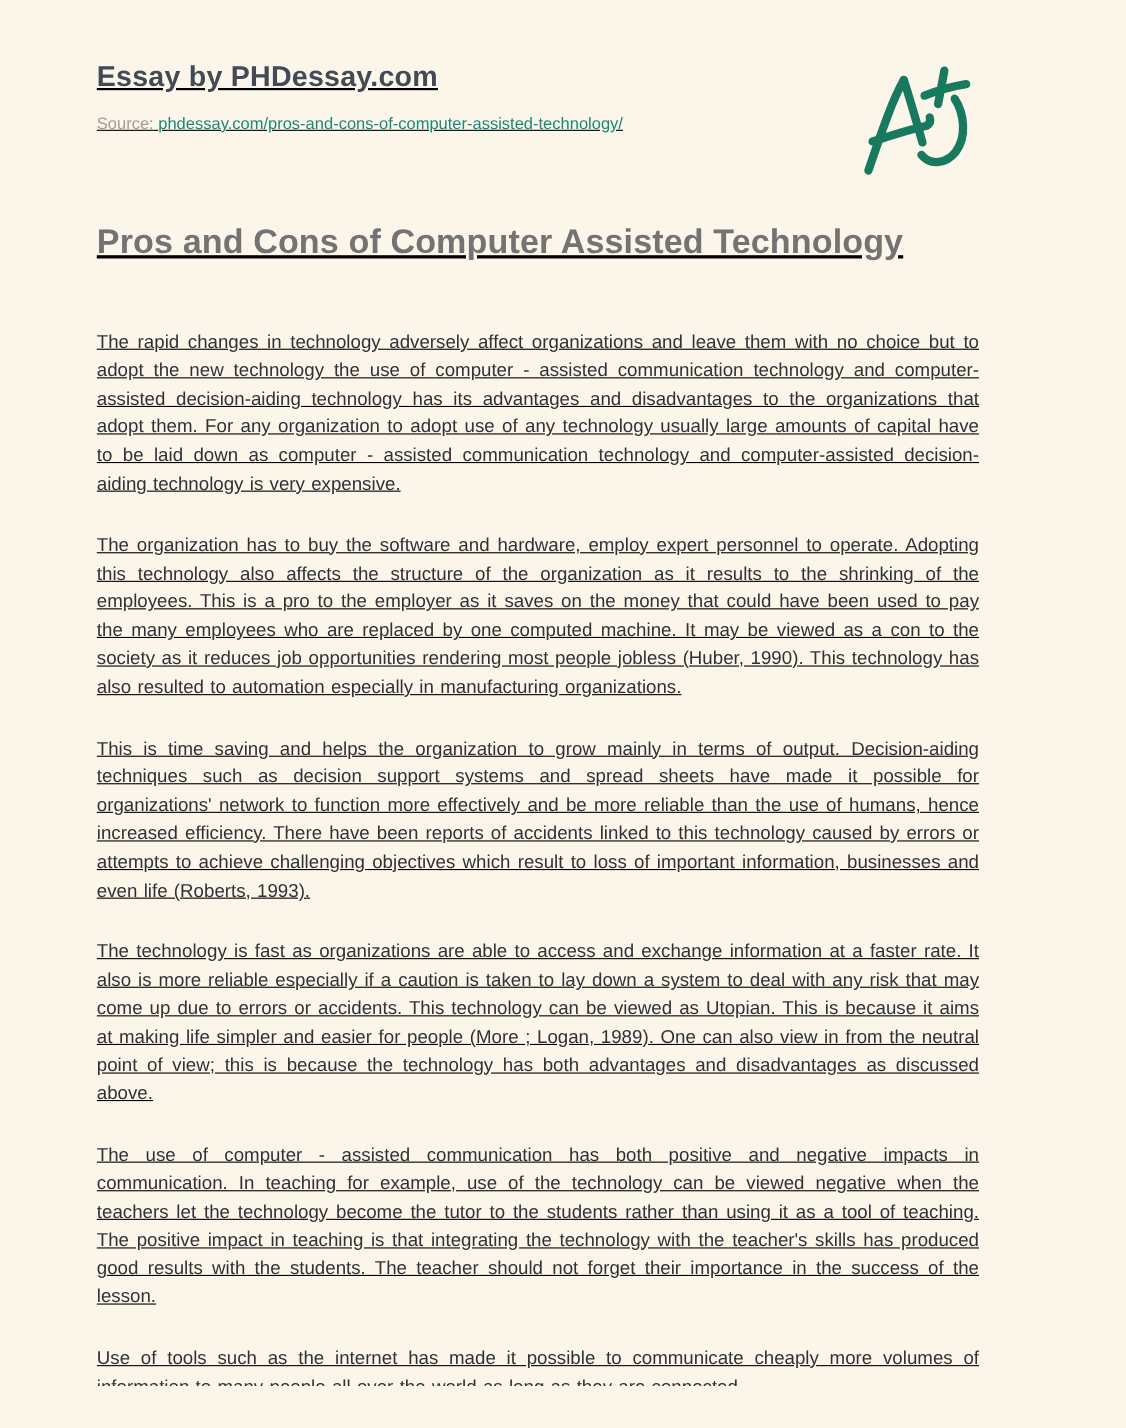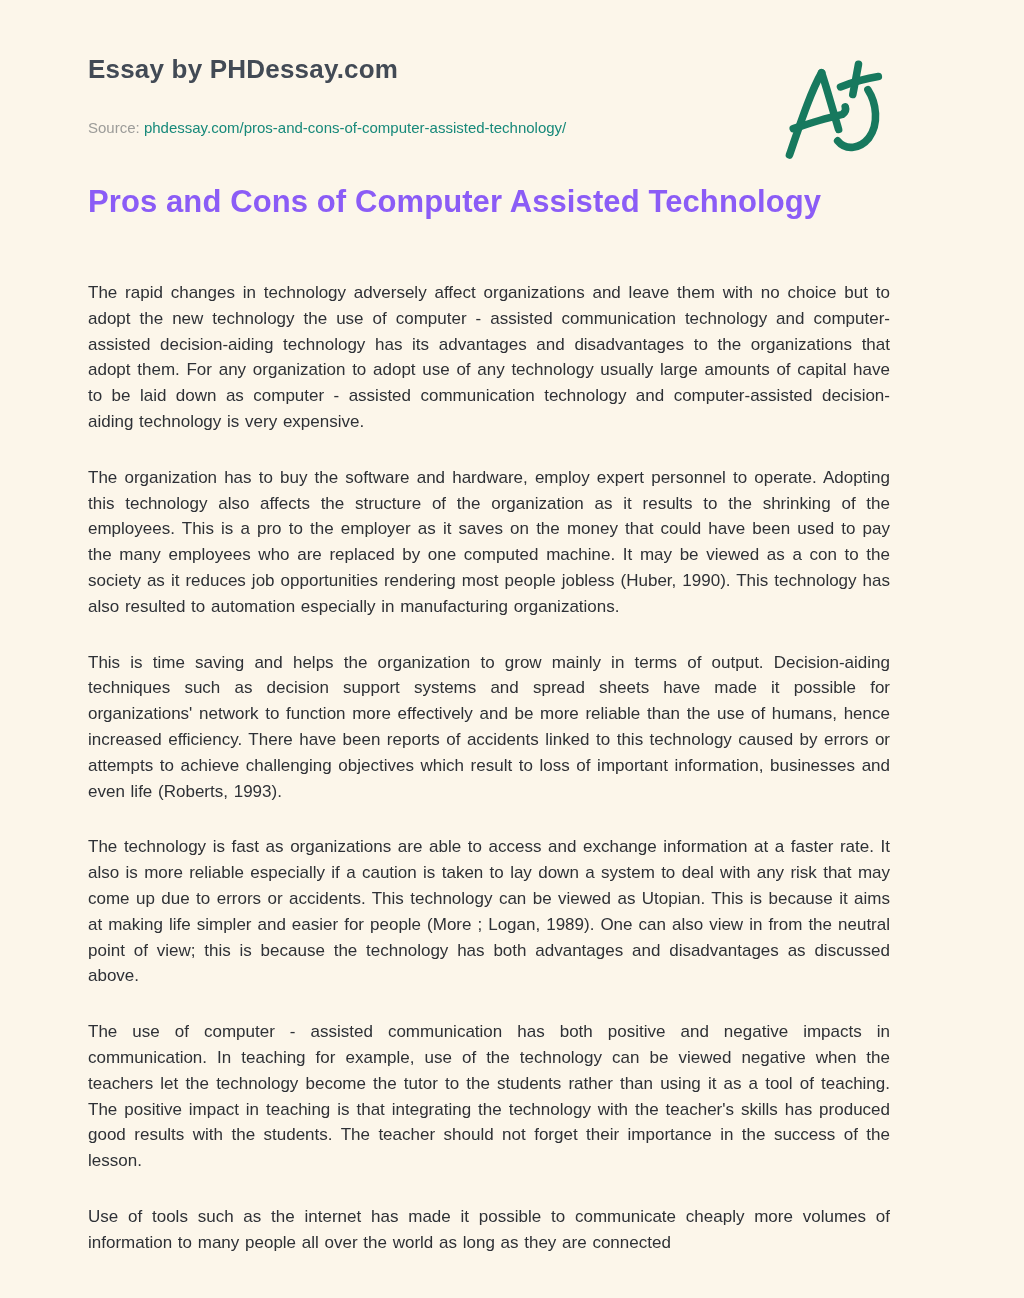--- a/index.html
+++ b/index.html
@@ -11,50 +11,51 @@
   body {
     background: #FCF6EA;
     font-family: "Liberation Sans", sans-serif;
     position: relative;
   }
   .page {
     position: relative;
     width: 976px;
     height: 1298px;
     padding: 54px 86px 0 88px;
+    text-decoration: underline;
   }
   .site-title {
     font-size: 26px;
     font-weight: 700;
     color: #424A55;
     letter-spacing: 0.2px;
   }
   .source-line {
-    margin-top: 34px;
+    margin-top: 19px;
     font-size: 15px;
     color: #9C9C99;
   }
   .source-line a {
     color: #17897A;
     text-decoration: none;
     font-weight: 500;
   }
   .logo {
     position: absolute;
     top: 56px;
     right: 92px;
     width: 104px;
     height: 112px;
   }
   .logo svg { width: 100%; height: 100%; }
   .article-title {
-    margin-top: 48px;
+    margin-top: 81px;
     font-size: 31px;
     font-weight: 700;
-    color: #8b5cf6;
+    color: #737373;
     letter-spacing: 0.1px;
   }
   .article-body {
     margin-top: 60px;
   }
   .article-body p {
     font-size: 17px;
     line-height: 25.8px;
     color: #2E3136;
     text-align: justify;

